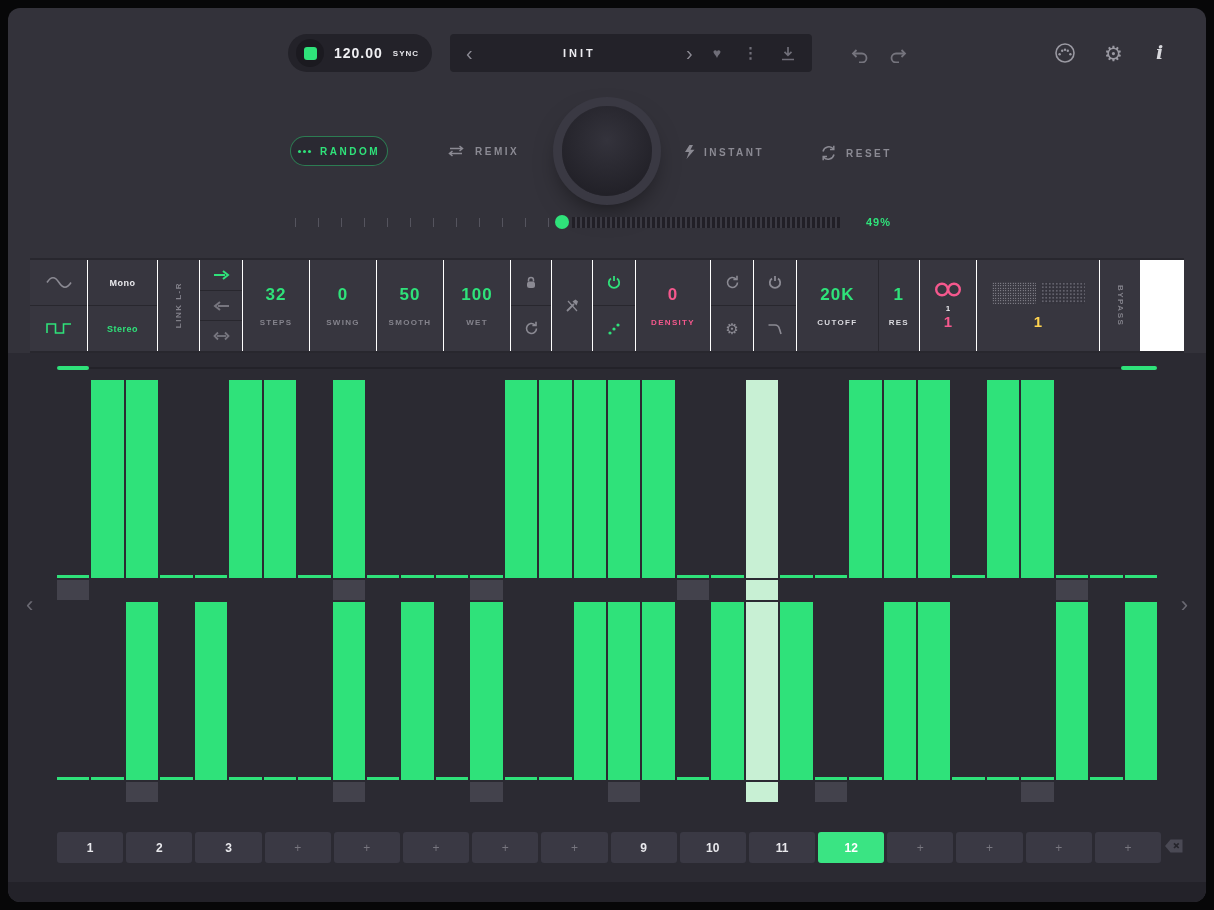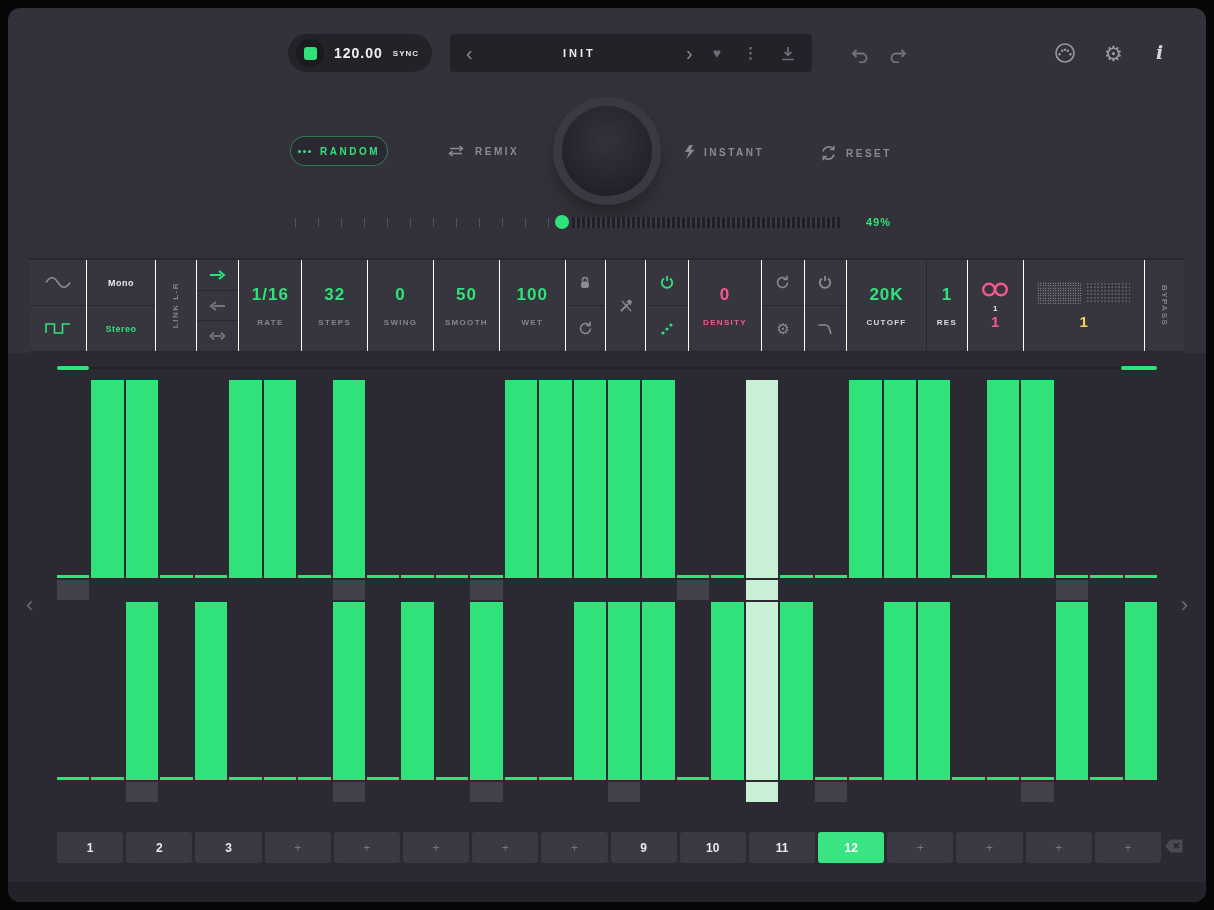--- a/index.html
+++ b/index.html
@@ -265,26 +265,20 @@
       </div>
       <div class="pcell">
         <svg width="17" height="10" viewBox="0 0 17 10">
             <path d="M4 5 H13" stroke="#77767f" stroke-width="1.8"></path>
             <path d="M5 1.5 L1.5 5 L5 8.5" fill="none" stroke="#77767f" stroke-width="1.8"></path>
             <path d="M12 1.5 L15.5 5 L12 8.5" fill="none" stroke="#77767f" stroke-width="1.8"></path>
           </svg>
       </div>
     </div>
 
-    <div class="pcol w63">
-      <div class="pcell">
-        <div class="pval">1/16</div>
-        <div class="plabel">RATE</div>
-      </div>
-    </div>
 
     <div class="pcol w66">
       <div class="pcell">
         <div class="pval">32</div>
         <div class="plabel">STEPS</div>
       </div>
     </div>
 
     <div class="pcol w66">
       <div class="pcell">

